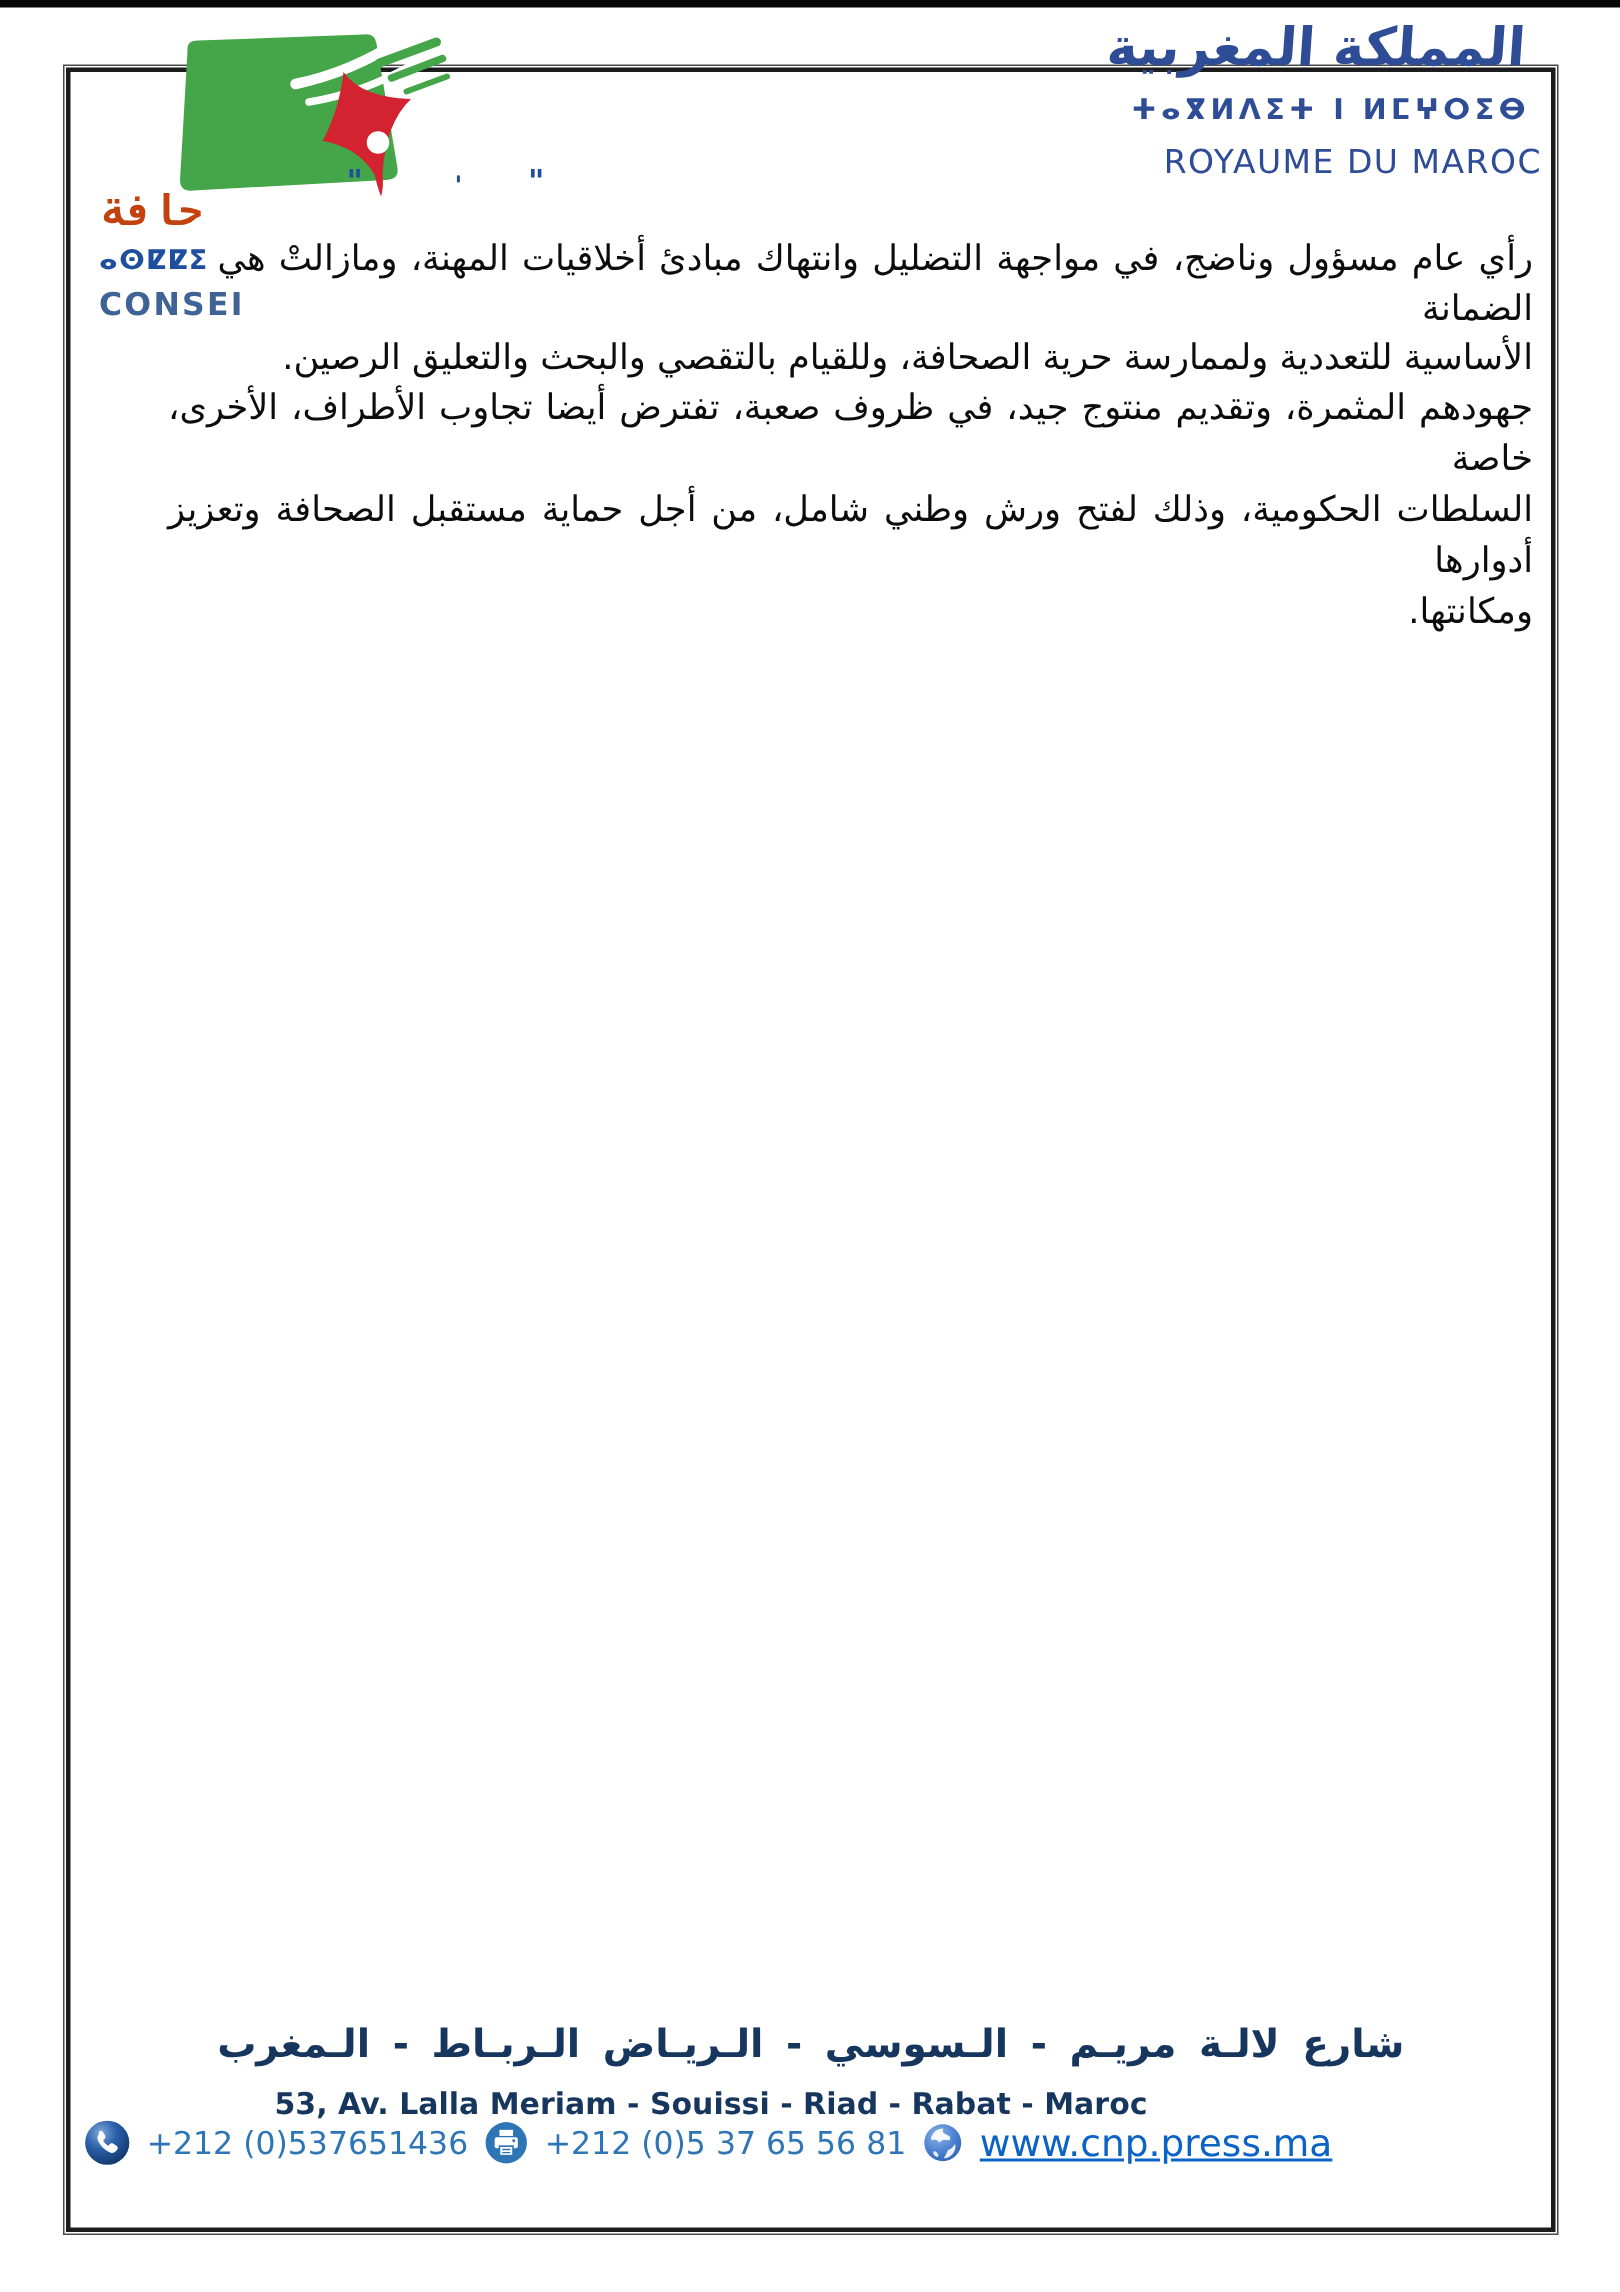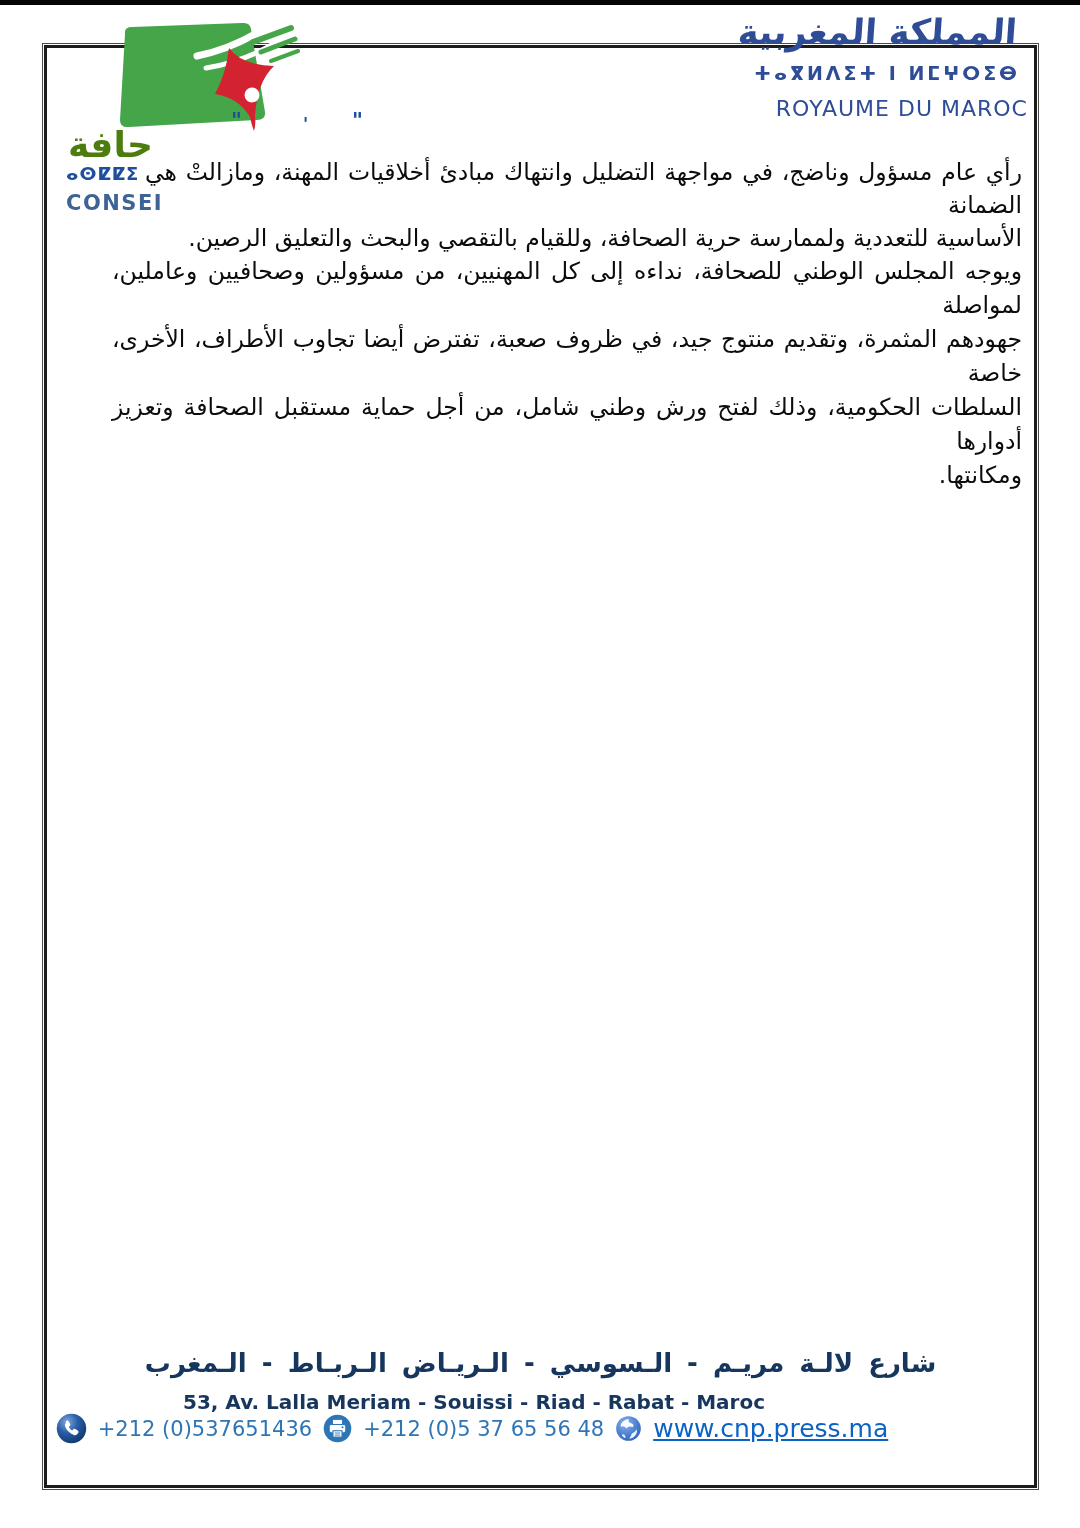--- a/index.html
+++ b/index.html
@@ -21,21 +21,21 @@
   .kingdom-tif{
     position:absolute;right:60px;top:62px;z-index:3;white-space:nowrap;
     font-size:19px;color:#2e4d96;letter-spacing:3px;font-weight:bold;text-align:right;
   }
   .kingdom-fr{
     position:absolute;right:52px;top:96px;z-index:3;white-space:nowrap;
     font-size:22px;color:#2e4d96;letter-spacing:1px;
   }
   
   .cnp-logo{position:absolute;left:105px;top:22px;z-index:4;}
-  .frag-ar{position:absolute;left:68px;top:124px;z-index:2;font-size:36px;font-weight:bold;color:#4d7c0f;white-space:nowrap;}
+  .frag-ar{position:absolute;left:68px;top:124px;z-index:2;font-size:28px;font-weight:bold;color:#c2410c;white-space:nowrap;font-family:Liberation Mono, monospace;}
   .frag-tif{position:absolute;left:66px;top:163px;z-index:2;font-size:18px;font-weight:bold;color:#1d4f9e;letter-spacing:1px;white-space:nowrap;}
   .frag-lat{position:absolute;left:66px;top:191px;z-index:2;font-size:21px;font-weight:bold;color:#3f6394;letter-spacing:1.5px;white-space:nowrap;}
   .mark{position:absolute;z-index:5;color:#1d4f9e;font-weight:bold;font-size:21px;line-height:1;}
   .mark1{left:231px;top:111px;}
   .mark2{left:303px;top:116px;font-size:17px;}
   .mark3{left:352px;top:111px;}
   
   .para{position:absolute;direction:rtl;z-index:2;color:#0c0c0c;margin-top:32px;}
   .para1{left:145px;top:124px;width:877px;font-size:23.5px;line-height:33px;}
   .para2{left:112px;top:222px;width:910px;font-size:23.5px;line-height:34px;}
@@ -91,21 +91,20 @@
 <span class="mark mark1">"</span>
 <span class="mark mark2">'</span>
 <span class="mark mark3">"</span>
 
 <div class="para para1">
   <div class="jline">رأي عام مسؤول وناضج، في مواجهة التضليل وانتهاك مبادئ أخلاقيات المهنة، ومازالتْ هي الضمانة</div>
   <div class="jlast">الأساسية للتعددية ولممارسة حرية الصحافة، وللقيام بالتقصي والبحث والتعليق الرصين.</div>
 </div>
 
 <div class="para para2">
-  <div class="jline">ويوجه المجلس الوطني للصحافة، نداءه إلى كل المهنيين، من مسؤولين وصحافيين وعاملين، لمواصلة</div>
   <div class="jline">جهودهم المثمرة، وتقديم منتوج جيد، في ظروف صعبة، تفترض أيضا تجاوب الأطراف، الأخرى، خاصة</div>
   <div class="jline">السلطات الحكومية، وذلك لفتح ورش وطني شامل، من أجل حماية مستقبل الصحافة وتعزيز أدوارها</div>
   <div class="jlast">ومكانتها.</div>
 </div>
 
 <div class="footer-ar">شارع لالـة مريـم - الـسوسي - الـريـاض الـربـاط - الـمغرب</div>
 <div class="footer-fr">53, Av. Lalla Meriam - Souissi - Riad - Rabat - Maroc</div>
 
 <div class="footer-contact">
   <span class="icon-box">
@@ -126,21 +125,21 @@
     <svg width="29" height="29" viewBox="0 0 32 32" xmlns="http://www.w3.org/2000/svg">
       <circle cx="16" cy="16" r="15.2" fill="#2e75b6"></circle>
       <rect x="11" y="6.5" width="10" height="4.5" fill="#ffffff"></rect>
       <rect x="7.5" y="12" width="17" height="8" rx="1.5" fill="#ffffff"></rect>
       <circle cx="21.5" cy="14.5" r="1.1" fill="#2e75b6"></circle>
       <rect x="11" y="18.5" width="10" height="7" fill="#ffffff" stroke="#2e75b6" stroke-width="1.2"></rect>
       <line x1="13" y1="21" x2="19" y2="21" stroke="#2e75b6" stroke-width="1"></line>
       <line x1="13" y1="23.3" x2="19" y2="23.3" stroke="#2e75b6" stroke-width="1"></line>
     </svg>
   </span>
-  <span class="contact-num">+212 (0)5 37 65 56 48</span>
+  <span class="contact-num">+212 (0)5 37 65 56 81</span>
   <span class="icon-box">
     <svg width="27" height="27" viewBox="0 0 32 32" xmlns="http://www.w3.org/2000/svg">
       <defs>
         <radialGradient id="globeGrad" cx="38%" cy="30%" r="85%">
           <stop offset="0%" stop-color="#8fb4e8"></stop>
           <stop offset="55%" stop-color="#4a7fd1"></stop>
           <stop offset="100%" stop-color="#2a5cab"></stop>
         </radialGradient>
       </defs>
       <circle cx="16" cy="16" r="14.6" fill="url(#globeGrad)"></circle>

